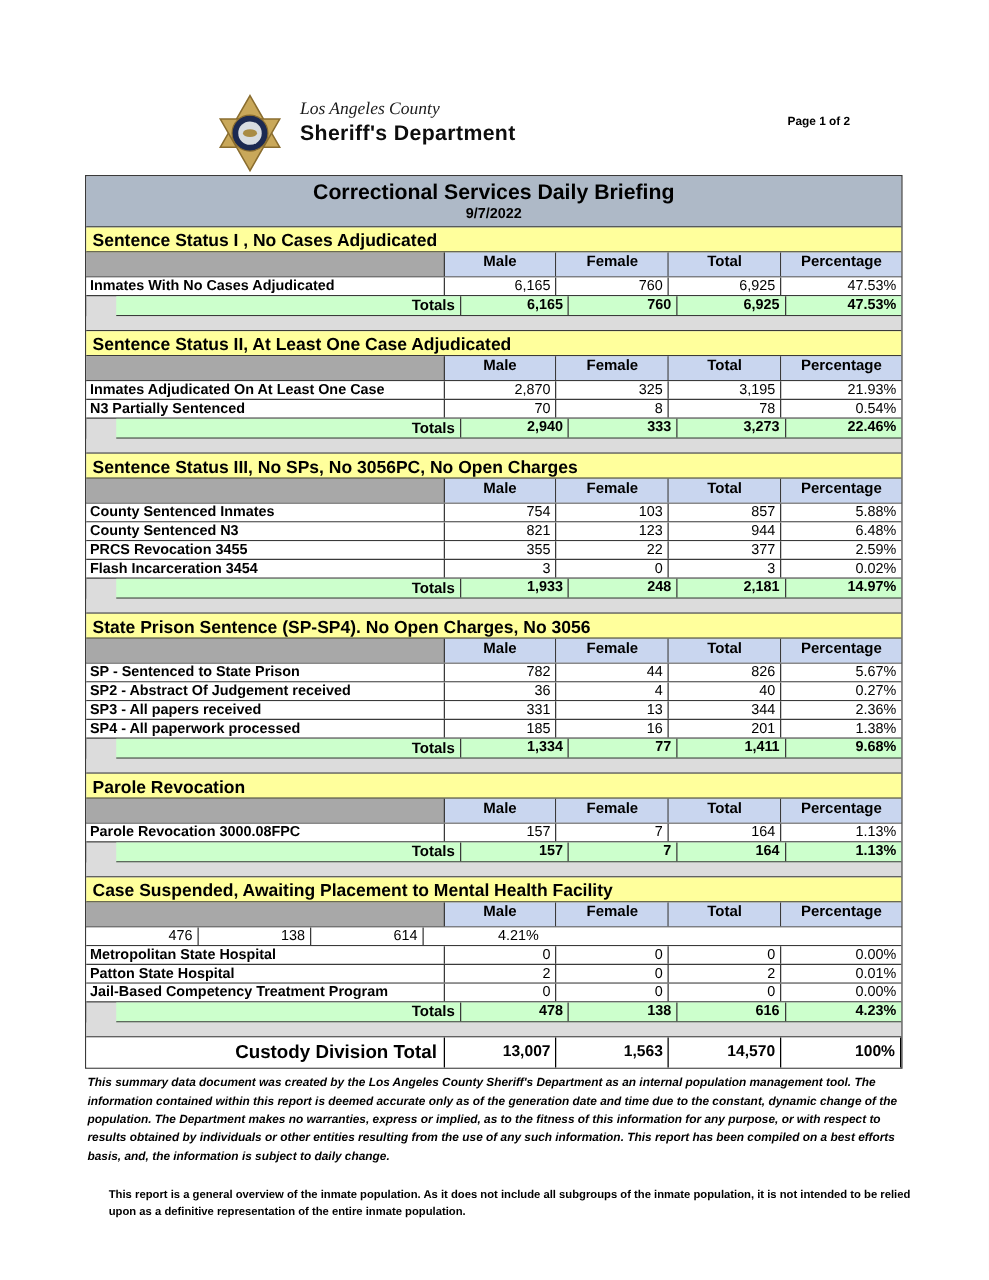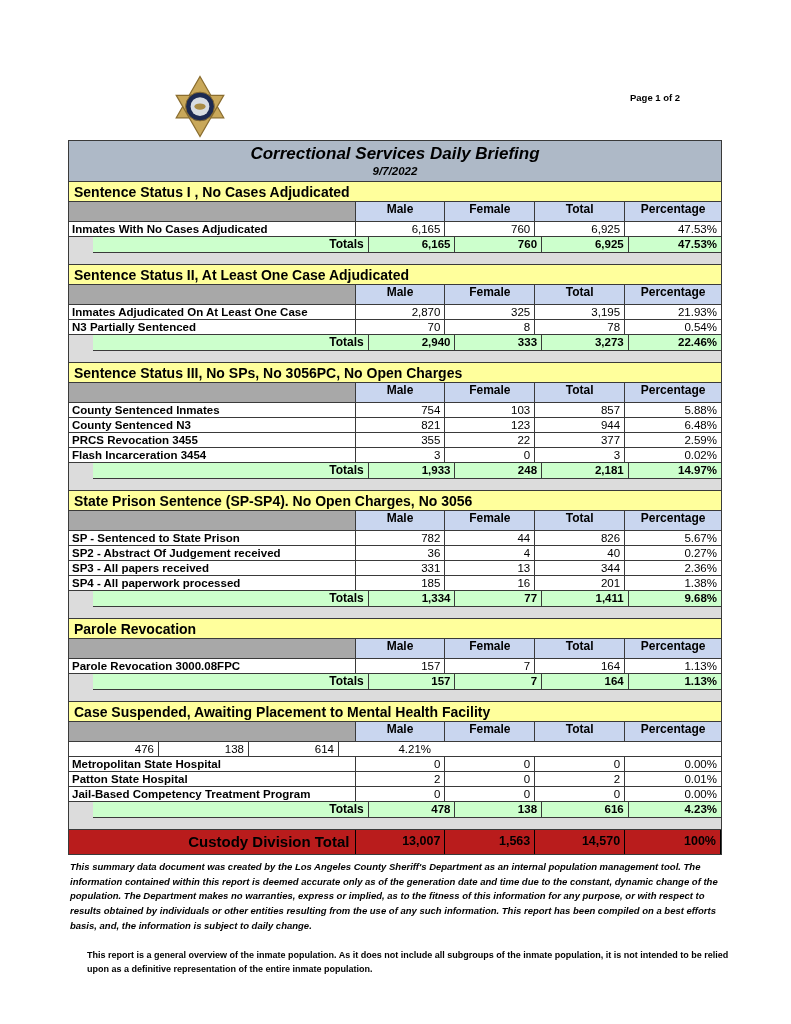--- a/index.html
+++ b/index.html
@@ -18,21 +18,20 @@
   .page-label { position:absolute; left:630px; top:92px; font-size:9.5px; font-weight:bold; }
 
   
   .report {
     position:absolute; left:68px; top:140px; width:654px;
     border:1px solid #3a3a3a; background:#dcdcdc;
   }
   .title-bar {
     background:#aeb9c7; text-align:center; padding:3px 0 4px 0;
     border-bottom:1px solid #3a3a3a;
-    font-style:italic;
   }
   .report-title { font-size:17px; font-weight:bold; }
   .report-date  { font-size:11.5px; font-weight:bold; margin-top:1px; }
 
   .section-title {
     background:#ffff9c; font-weight:bold; font-size:14px;
     height:20px; line-height:20px; padding-left:5px;
     border-bottom:1px solid #3a3a3a;
   }
   .rrow { display:flex; border-bottom:1px solid #3a3a3a; }
@@ -49,21 +48,21 @@
     text-align:center; line-height:15px;
   }
   .drow { height:15px; background:#ffffff; }
   .drow .c-label { font-weight:bold; font-size:11.5px; line-height:14px; padding-left:3px; }
   .num { font-size:11.5px; text-align:right; padding-right:4px; line-height:14px; }
   .trow { height:16px; background:#ccffcc; font-weight:bold;margin-left:24px; }
   .trow .c-label { text-align:right; font-size:12px; line-height:15px; padding-right:4px; }
   .trow .num { line-height:15px; }
   .gap { height:12px; background:#dcdcdc; border-bottom:1px solid #3a3a3a; }
 
-  .grand-row { display:flex; height:24px; background:#b91c1c; }
+  .grand-row { display:flex; height:24px; background:#ffffff; }
   .grand-row .cell { border-right:1px solid #000; }
   .g-label { width:287px; font-size:15px; font-weight:bold; text-align:right; padding-right:5px; line-height:23px; }
   .g-num { font-size:12.5px; font-weight:bold; text-align:right; padding-right:4px; line-height:23px; }
 
   
   .disclaimer {
     position:absolute; left:70px; top:860px; width:652px;
     font-size:9.5px; font-style:italic; font-weight:bold; line-height:1.55;
   }
   .note {
@@ -79,20 +78,24 @@
     <svg viewBox="0 0 100 112" width="64" height="70" aria-hidden="true">
       <g stroke="#8a6d2f" stroke-width="2" fill="#c9a85a">
         <polygon points="50,4 88,70 12,70"></polygon>
         <polygon points="50,100 12,34 88,34"></polygon>
       </g>
       <circle cx="50" cy="52" r="23" fill="#1c2a52" stroke="#8a6d2f" stroke-width="1.5"></circle>
       <circle cx="50" cy="52" r="15" fill="#d8dde2"></circle>
       <ellipse cx="50" cy="52" rx="9" ry="5" fill="#a98c45"></ellipse>
     </svg>
   </div>
+  <div class="logo-text">
+    <div class="logo-county">Los Angeles County</div>
+    <div class="logo-dept">Sheriff's Department</div>
+  </div>
 </div>
 <div class="page-label">Page 1 of 2</div>
 
 <div class="report">
   <div class="title-bar">
     <div class="report-title">Correctional Services Daily Briefing</div>
     <div class="report-date">9/7/2022</div>
   </div>
 
   <div id="sections">

